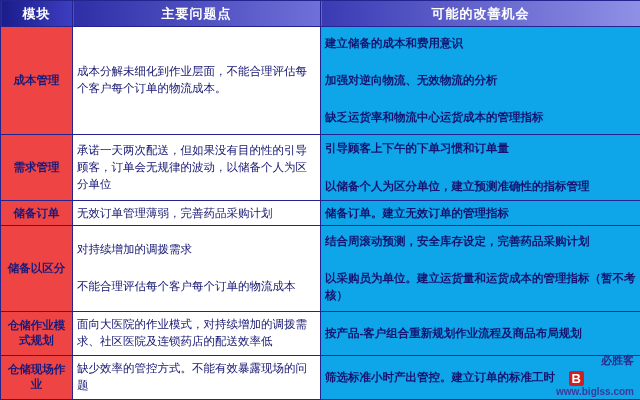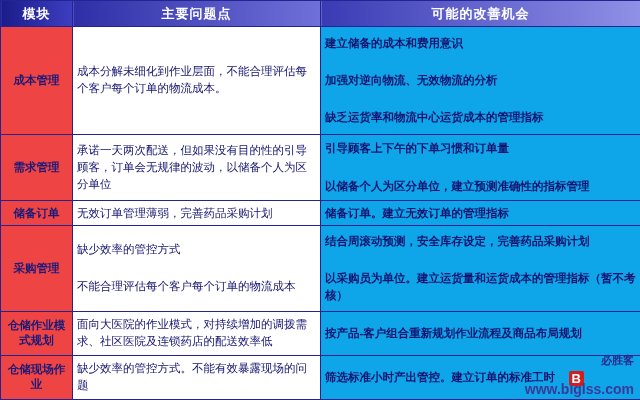--- a/index.html
+++ b/index.html
@@ -111,21 +111,21 @@
     bottom: 30px;
     color: #2a2a8c;
     font-size: 11px;
     font-weight: bold;
   }
   .wm-url {
     position: absolute;
     right: 2px;
     bottom: 1px;
     color: #3a3a9a;
-    font-size: 14px;
+    font-size: 10px;
     font-weight: bold;
   }
 </style>
 </head>
 <body>
 
 <div class="sheet">
   <table class="matrix">
     <colgroup>
       <col class="c-module">
@@ -164,23 +164,23 @@
       <tr>
         <td class="module-cell">储备订单</td>
         <td class="issue-cell">
           <div class="sub-line">无效订单管理薄弱，完善药品采购计划</div>
         </td>
         <td class="opp-cell">
           <div class="sub-line">储备订单。建立无效订单的管理指标</div>
         </td>
       </tr>
       <tr>
-        <td class="module-cell">采购管理</td>
-        <td class="issue-cell">
-          <div class="sub-line">缺少效率的管控方式</div>
+        <td class="module-cell">储备以区分</td>
+        <td class="issue-cell">
+          <div class="sub-line">对持续增加的调拨需求</div>
           <div class="sub-line">不能合理评估每个客户每个订单的物流成本</div>
         </td>
         <td class="opp-cell">
           <div class="sub-line">结合周滚动预测，安全库存设定，完善药品采购计划</div>
           <div class="sub-line">以采购员为单位。建立运货量和运货成本的管理指标（暂不考核）</div>
         </td>
       </tr>
       <tr>
         <td class="module-cell">仓储作业模式规划</td>
         <td class="issue-cell">

